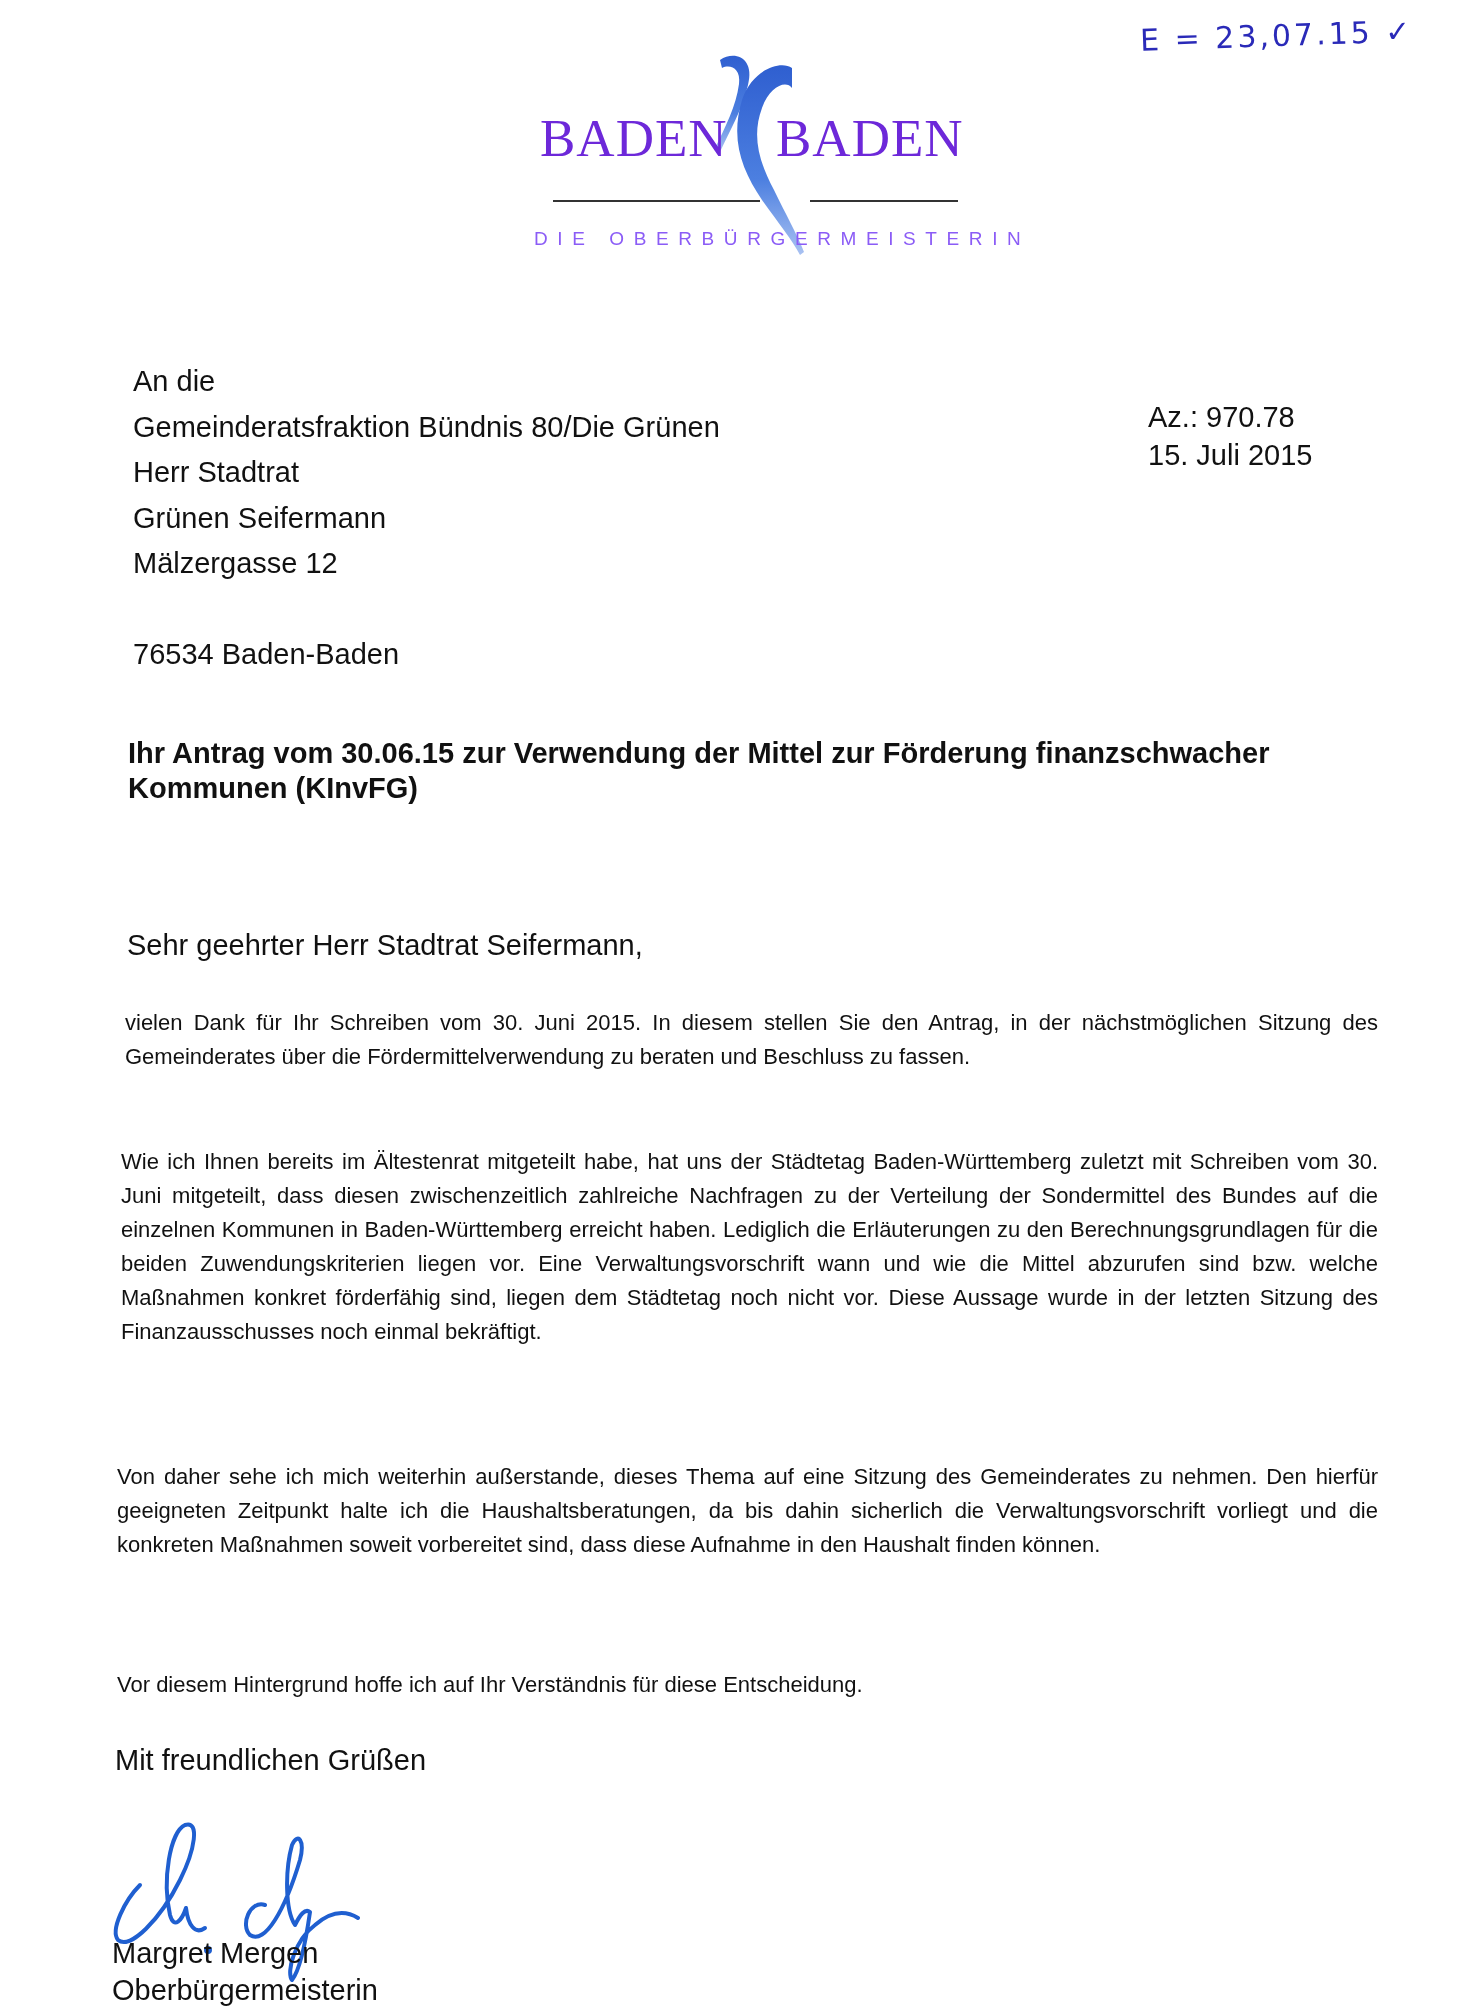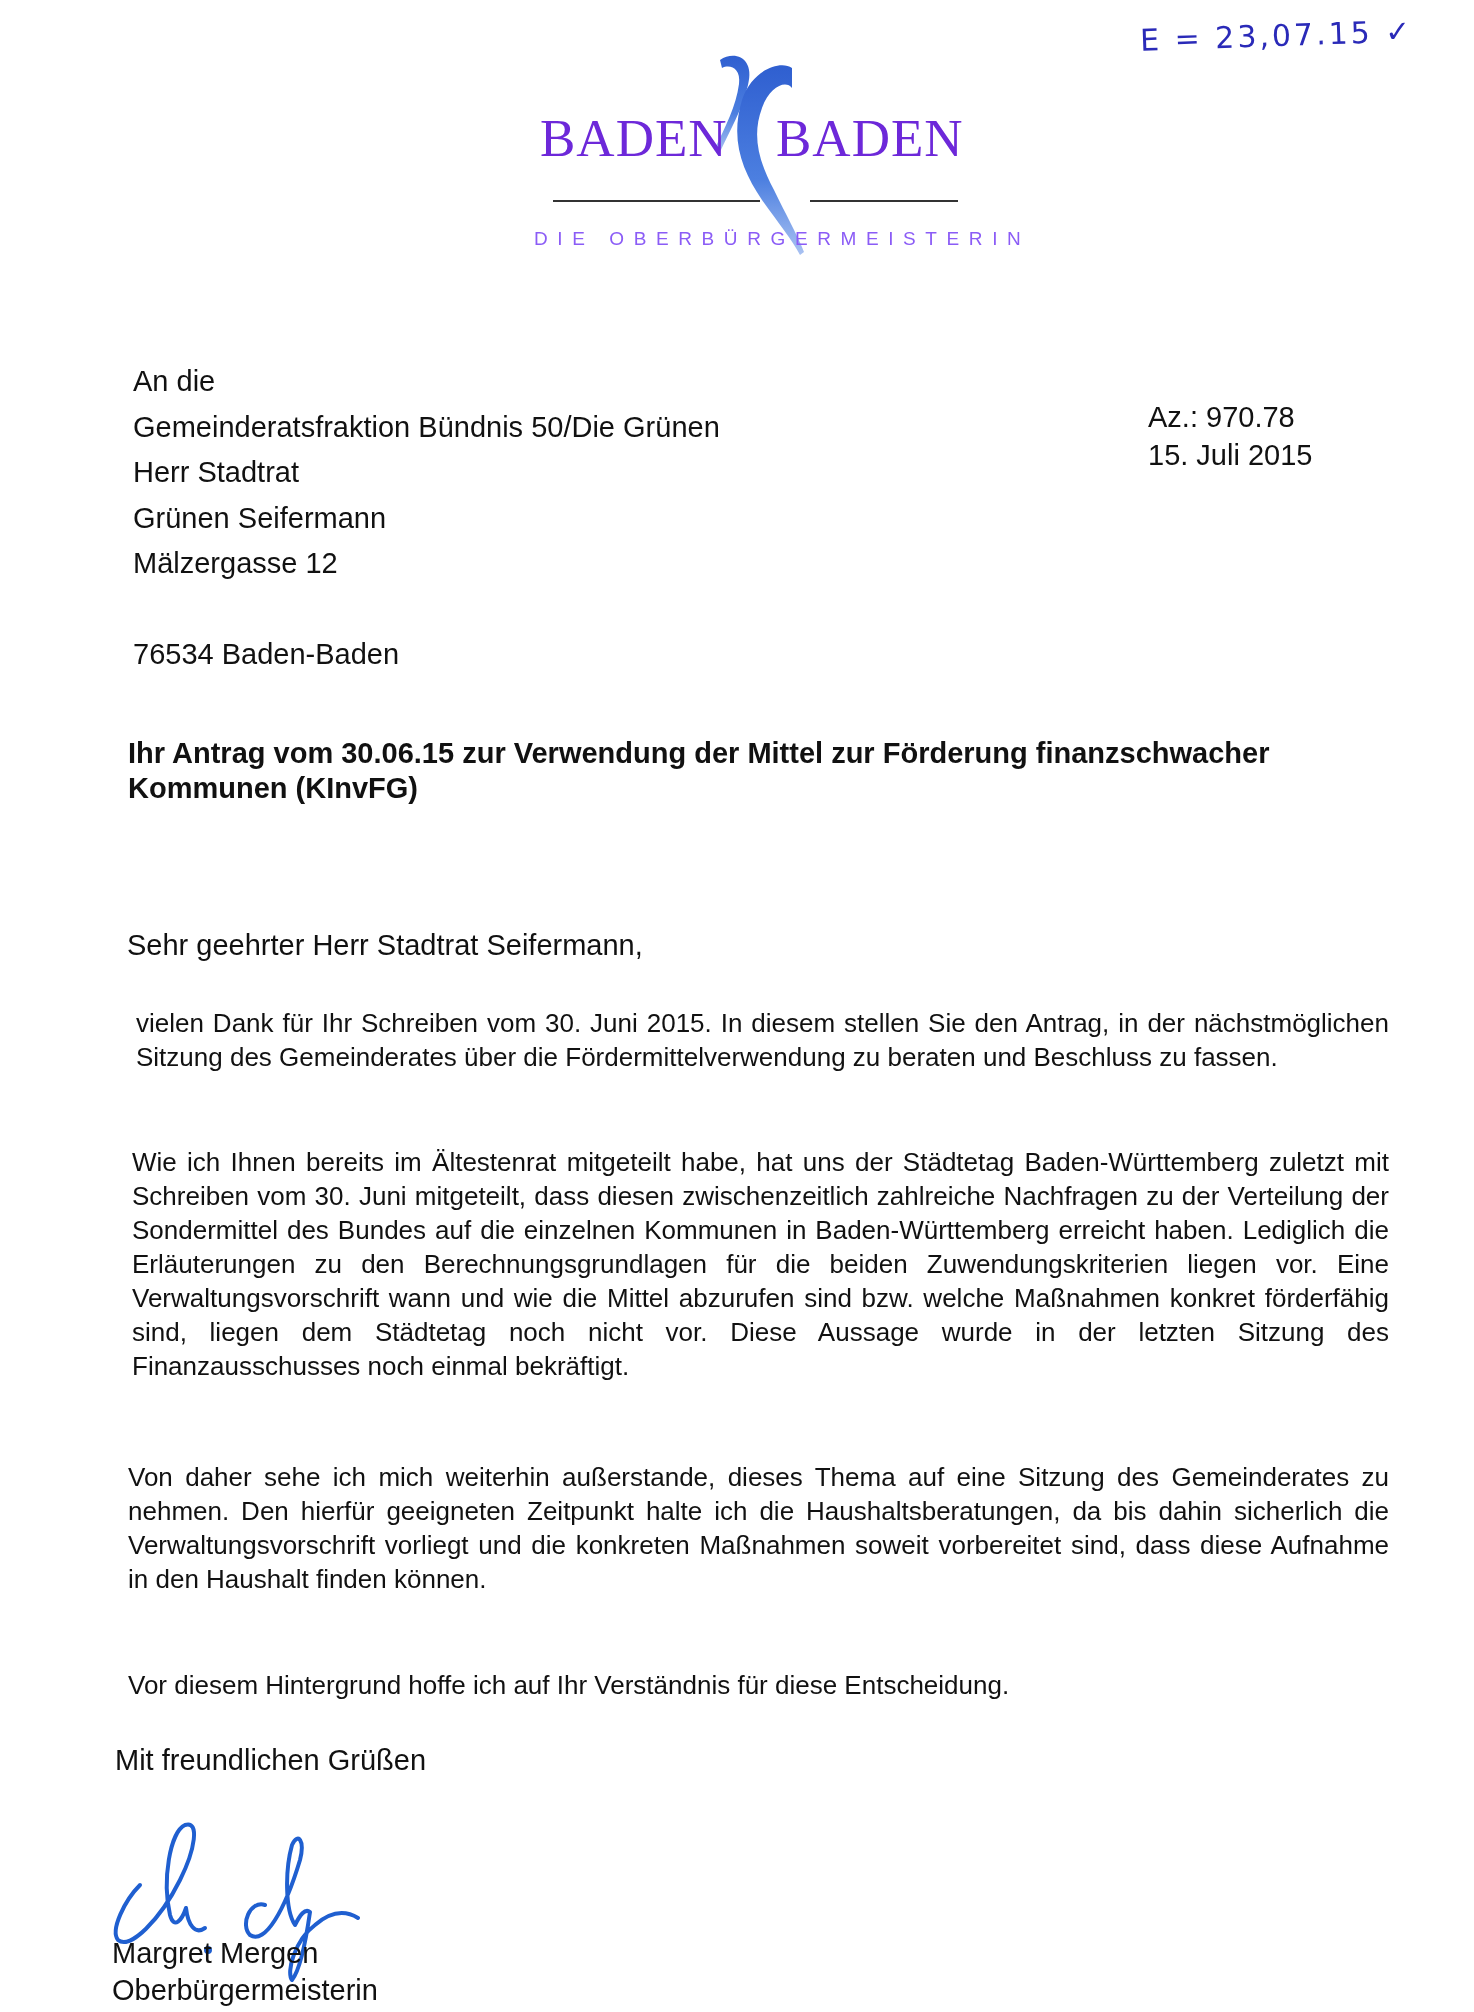--- a/index.html
+++ b/index.html
@@ -18,21 +18,21 @@
   .logo-rule.r { left: 280px; width: 148px; }
   .logo-sub { position: absolute; top: 188px; left: 4px; width: 440px; font-family: "Liberation Sans", sans-serif;
               font-size: 19px; letter-spacing: 9.6px; color: #8b5cf6; white-space: nowrap; }
   .logo-swoosh { position: absolute; left: 0; top: 0; }
   .addr { left: 133px; top: 355px; font-size: 29px; line-height: 37.5px; }
   .addr div { white-space: nowrap; margin-top: 8px; }
   .addr .gap { height: 37.5px; }
   .ref { left: 1148px; top: 398px; font-size: 29px; line-height: 38px; }
   .subject { left: 128px; top: 736px; width: 1220px; font-size: 29px; font-weight: bold; line-height: 35px; }
   .salutation { left: 127px; top: 928px; font-size: 29px; line-height: 34px; }
-  .para { font-size: 26px; line-height: 34px; text-align: justify; text-align-last: left; margin-left: 11px; }
+  .para { font-size: 22px; line-height: 34px; text-align: justify; text-align-last: left; }
   .p1 { left: 125px; top: 1006px; width: 1253px; }
   .p2 { left: 121px; top: 1145px; width: 1257px; }
   .p3 { left: 117px; top: 1460px; width: 1261px; }
   .p4 { left: 117px; top: 1668px; width: 1261px; }
   .closing { left: 115px; top: 1743px; font-size: 29px; line-height: 34px; }
   .signature { left: 100px; top: 1800px; }
   .signer { left: 112px; top: 1935px; font-size: 29px; line-height: 37px; }
 </style>
 </head>
 <body>
@@ -55,21 +55,21 @@
   </svg>
   <span class="logo-word logo-left">BADEN</span>
   <span class="logo-word logo-right">BADEN</span>
   <div class="logo-rule l"></div>
   <div class="logo-rule r"></div>
   <div class="logo-sub">DIE OBERBÜRGERMEISTERIN</div>
 </div>
 
 <div class="abs addr">
   <div>An die</div>
-  <div>Gemeinderatsfraktion Bündnis 50/Die Grünen</div>
+  <div>Gemeinderatsfraktion Bündnis 80/Die Grünen</div>
   <div>Herr Stadtrat</div>
   <div>Grünen Seifermann</div>
   <div>Mälzergasse 12</div>
   <div class="gap"></div>
   <div>76534 Baden-Baden</div>
 </div>
 
 <div class="abs ref">
   <div>Az.: 970.78</div>
   <div>15. Juli 2015</div>

